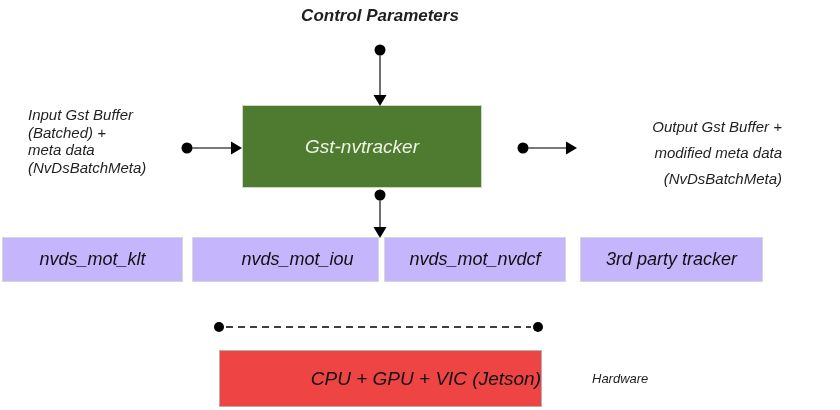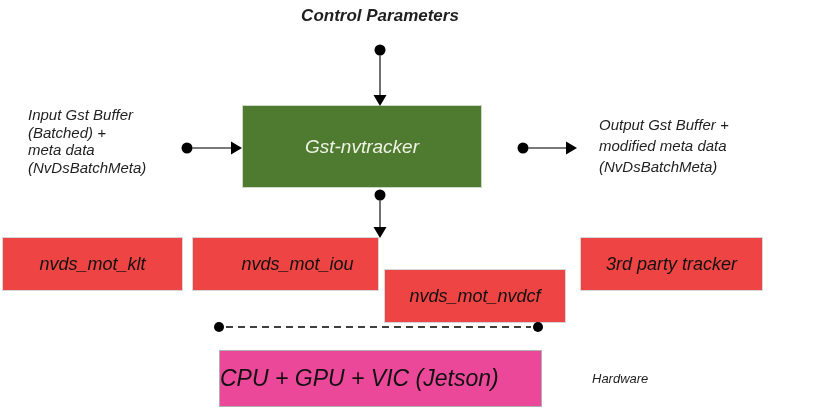--- a/index.html
+++ b/index.html
@@ -41,55 +41,54 @@
     white-space: pre-line;
     color: #1f1f1f;
   }
   .io-left {
     left: 28px; top: 106px;
     width: 168px;
   }
   .io-right {
     left: 592px; top: 114px;
     width: 190px;
-    text-align: left;
-    line-height: 21px;
-    margin-left: 7px;
+    text-align: right;
+    line-height: 26px;
   }
 
   .tracker-box {
-    top: 237px; height: 54px;
-    background: #ef4444;
+    top: 237px; height: 45px;
+    background: #c4b5fd;
     border: 1px solid #d6d6d6;
     box-sizing: border-box;
     display: flex; align-items: center; justify-content: center;
     font-size: 18px;
     color: #111111;
   }
   .tb1 { left: 2px;   width: 181px; }
   .tb2 { left: 192px; width: 187px; padding-left: 24px; }
-  .tb3 { left: 384px; width: 182px; margin-top: 32px; }
+  .tb3 { left: 384px; width: 182px; }
   .tb4 { left: 580px; width: 183px; }
 
   .side-label {
     font-size: 15px;
     line-height: 20px;
     white-space: pre-line;
     color: #1f1f1f;
   }
   .low-level { left: 788px; top: 236px; }
 
   .hardware-box {
     left: 219px; top: 350px;
     width: 323px; height: 57px;
-    background: #ec4899;
+    background: #ef4444;
     border: 1px solid #b0b0b0;
     box-sizing: border-box;
-    display: flex; align-items: center; justify-content: flex-start;
-    font-size: 23px;
+    display: flex; align-items: center; justify-content: flex-end;
+    font-size: 19px;
     color: #111111;
   }
   .hardware-label { left: 592px; top: 369px; font-size: 13px; }
 
   .connector-layer {
     left: 0; top: 0;
     width: 840px; height: 410px;
     pointer-events: none;
   }
 </style>

